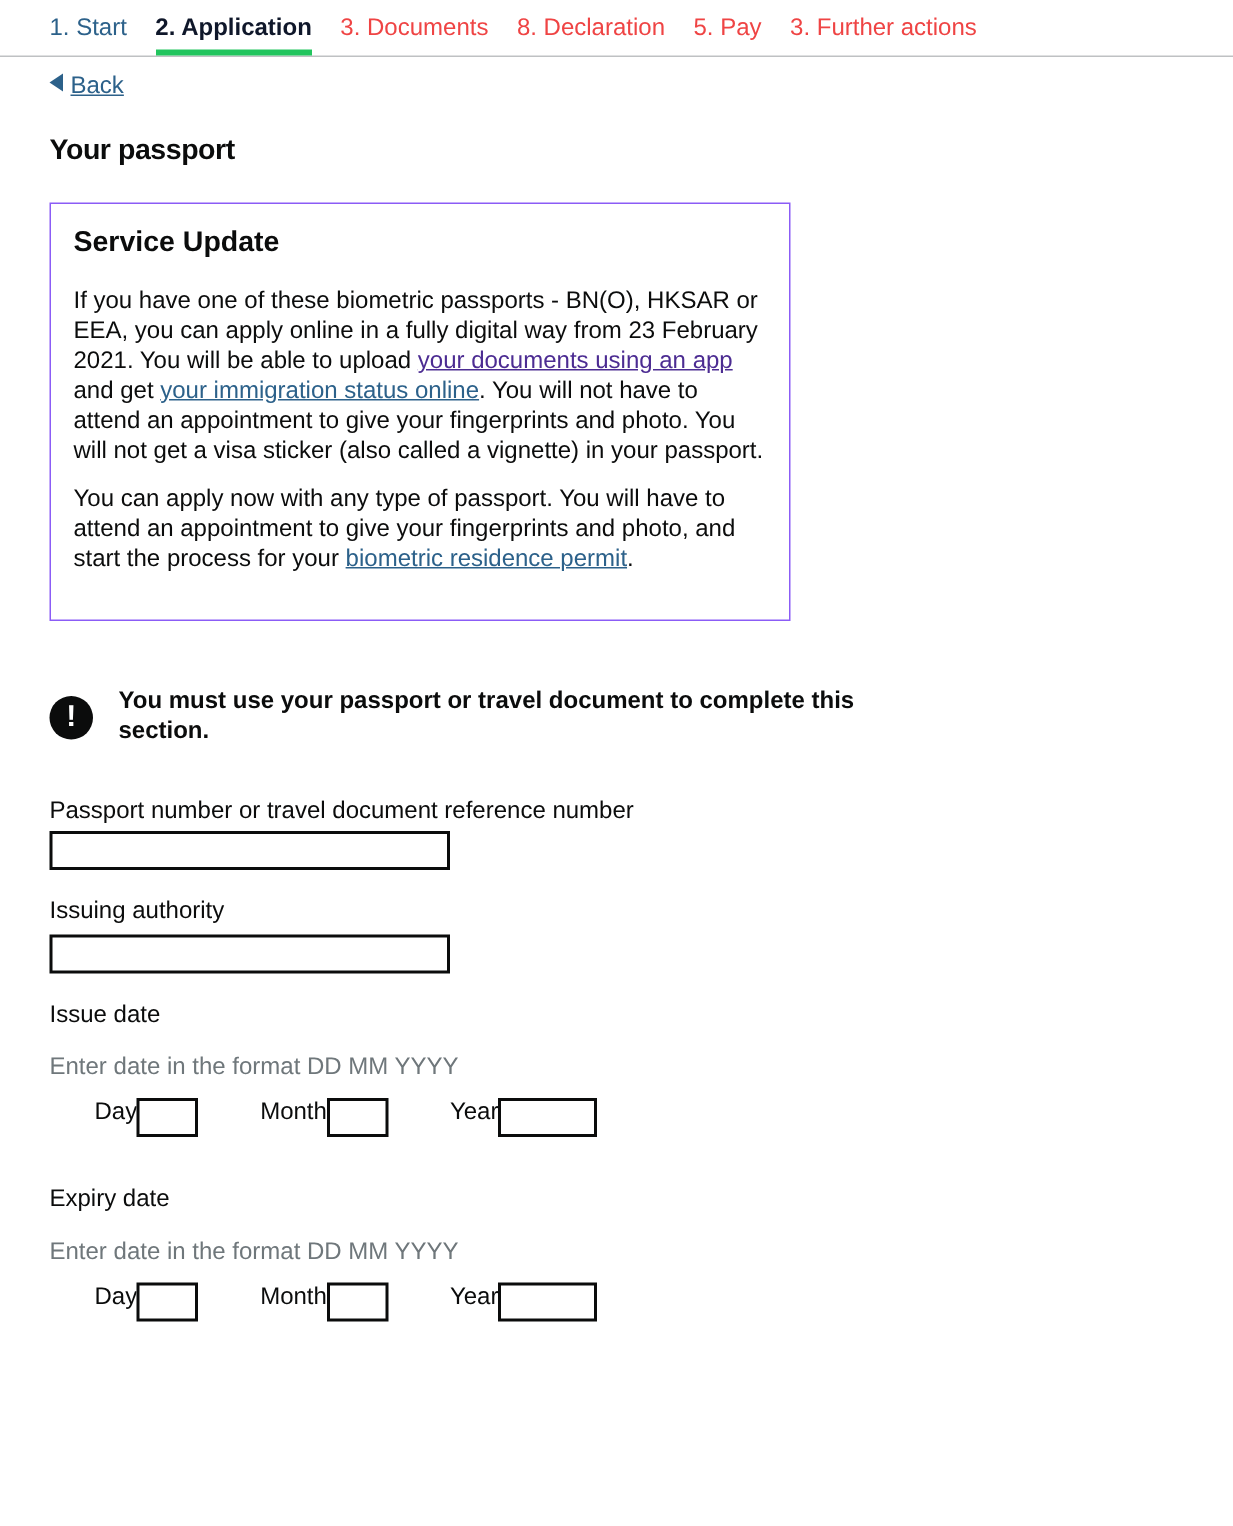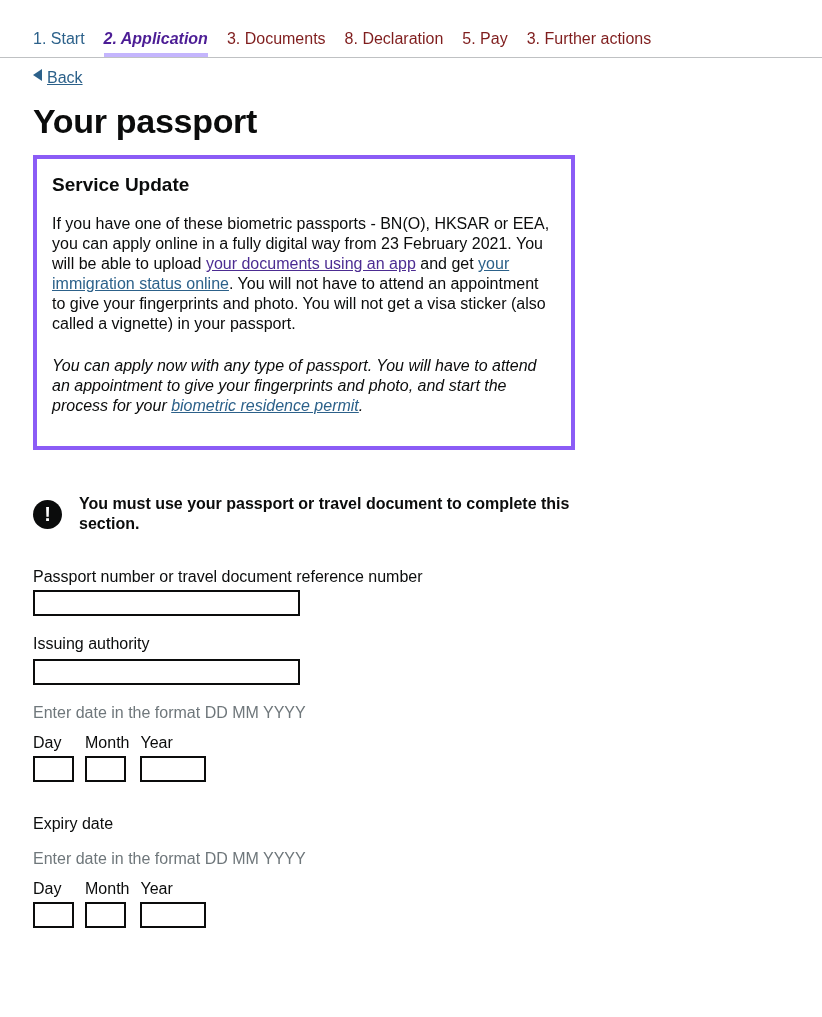--- a/index.html
+++ b/index.html
@@ -9,54 +9,54 @@
     font-family:"Liberation Sans", sans-serif;
     color:#0b0c0c; font-size:16px;
     position:relative; overflow:hidden;
   }
   
   .tabs {
     display:flex; gap:19px;
     padding:9px 0 0 33px;
     border-bottom:1px solid #bfc1c3;
   }
-  .tab { font-size:16px; line-height:19px; padding-bottom:5px; white-space:nowrap;margin-top:20px; }
+  .tab { font-size:16px; line-height:19px; padding-bottom:5px; white-space:nowrap; }
   .tab--done   { color:#2c618a; cursor:pointer; }
-  .tab--active { color:#4c1d95; font-weight:700; border-bottom:4px solid #c4b5fd;font-style:italic; }
-  .tab--future { color:#7f1d1d; }
+  .tab--active { color:#0f172a; font-weight:700; border-bottom:4px solid #22c55e; }
+  .tab--future { color:#ef4444; }
 
   
   .back {
     display:inline-flex; align-items:flex-start; gap:5px;
     margin:11px 0 0 33px; cursor:pointer;
   }
   .back-arrow {
     width:0; height:0;
     border-top:6px solid transparent;
     border-bottom:6px solid transparent;
     border-right:9px solid #2c618a;
   }
   .back-text { color:#2c618a; text-decoration:underline; font-size:16px; }
 
   
   h1 {
     margin:17px 0 0 33px;
-    font-size:34px; line-height:34px; font-weight:700;
+    font-size:19px; line-height:34px; font-weight:700;
     letter-spacing:-0.3px;
   }
 
   
   .panel {
-    margin:17px 0 0 33px; width:542px;
-    border:4px solid #8b5cf6;
+    margin:17px 0 0 33px; width:494px;
+    border:1px solid #8b5cf6;
     padding:15px 16px 30px 15px;
   }
   .panel h2 { font-size:19px; font-weight:700; margin-bottom:18px; }
   .panel p { font-size:16px; line-height:20px; }
-  .panel p + p { margin-top:22px;font-style:italic; }
+  .panel p + p { margin-top:12px; }
   .lnk { color:#2c618a; text-decoration:underline; cursor:pointer; }
   .lnk--visited { color:#4c2c92; }
   .bold { font-weight:400; }
 
   
   .warning {
     margin:44px 0 0 33px; width:570px;
     display:flex; align-items:center; gap:17px;
   }
   .warning-icon {
@@ -79,21 +79,21 @@
   }
   .grp-passport { margin-top:33px; }
   .grp-passport .text-input { margin-top:4px; }
   .grp-issuing { margin-top:18px; }
   .grp-issuing .hint { margin-top:4px; width:570px; }
   .grp-issuing .text-input { margin-top:6px; }
   .grp-date { margin-top:18px; }
   .grp-date .hint { margin-top:16px; }
   .grp-expiry { margin-top:32px; }
   .date-row { display:flex; gap:11px; margin-top:10px; }
-  .date-col { display:flex; flex-direction:column; }
+  .date-col { display:flex; flex-direction:row;margin-left:30px; }
   .date-col .field-label { margin-bottom:4px; }
   .di { height:26px; border:2px solid #0b0c0c; border-radius:0;
         font-family:"Liberation Sans", sans-serif; font-size:16px;
         padding:0 4px; background:#fff; }
   .di--2 { width:41px; }
   .di--4 { width:66px; }
 </style>
 </head>
 <body>
 
@@ -138,20 +138,21 @@
     <label class="field-label">Passport number or travel document reference number</label>
     <input class="text-input" type="text" value="" style="">
   </div>
 
   <div class="grp-issuing">
     <label class="field-label">Issuing authority</label>
     <input class="text-input" type="text" value="" style="">
   </div>
 
   <div class="grp-date">
+    <label class="field-label">Issue date</label>
     <div class="hint">Enter date in the format DD MM YYYY</div>
     <div class="date-row">
       <div class="date-col">
         <label class="field-label">Day</label>
         <input class="di di--2" type="text" value="" style="">
       </div>
       <div class="date-col">
         <label class="field-label">Month</label>
         <input class="di di--2" type="text" value="" style="">
       </div>

